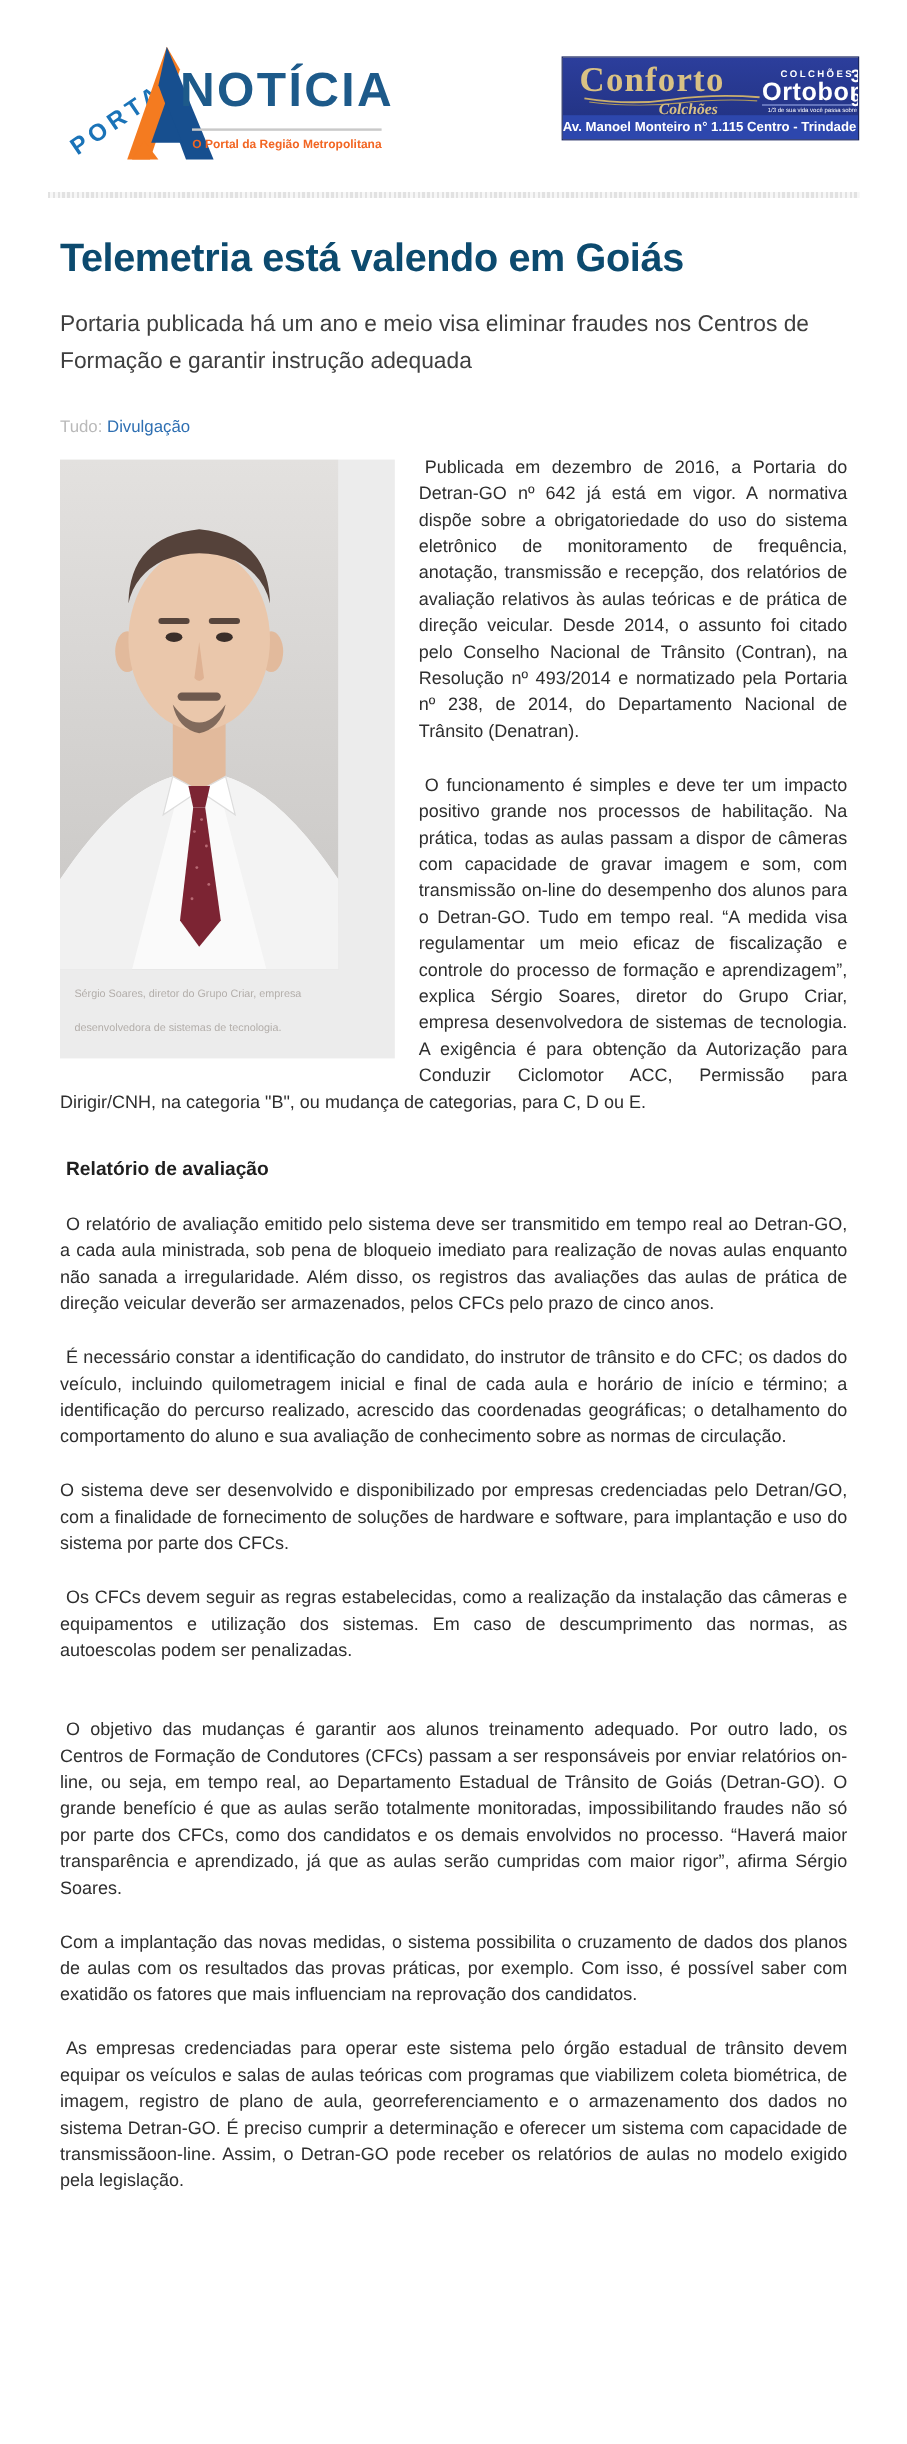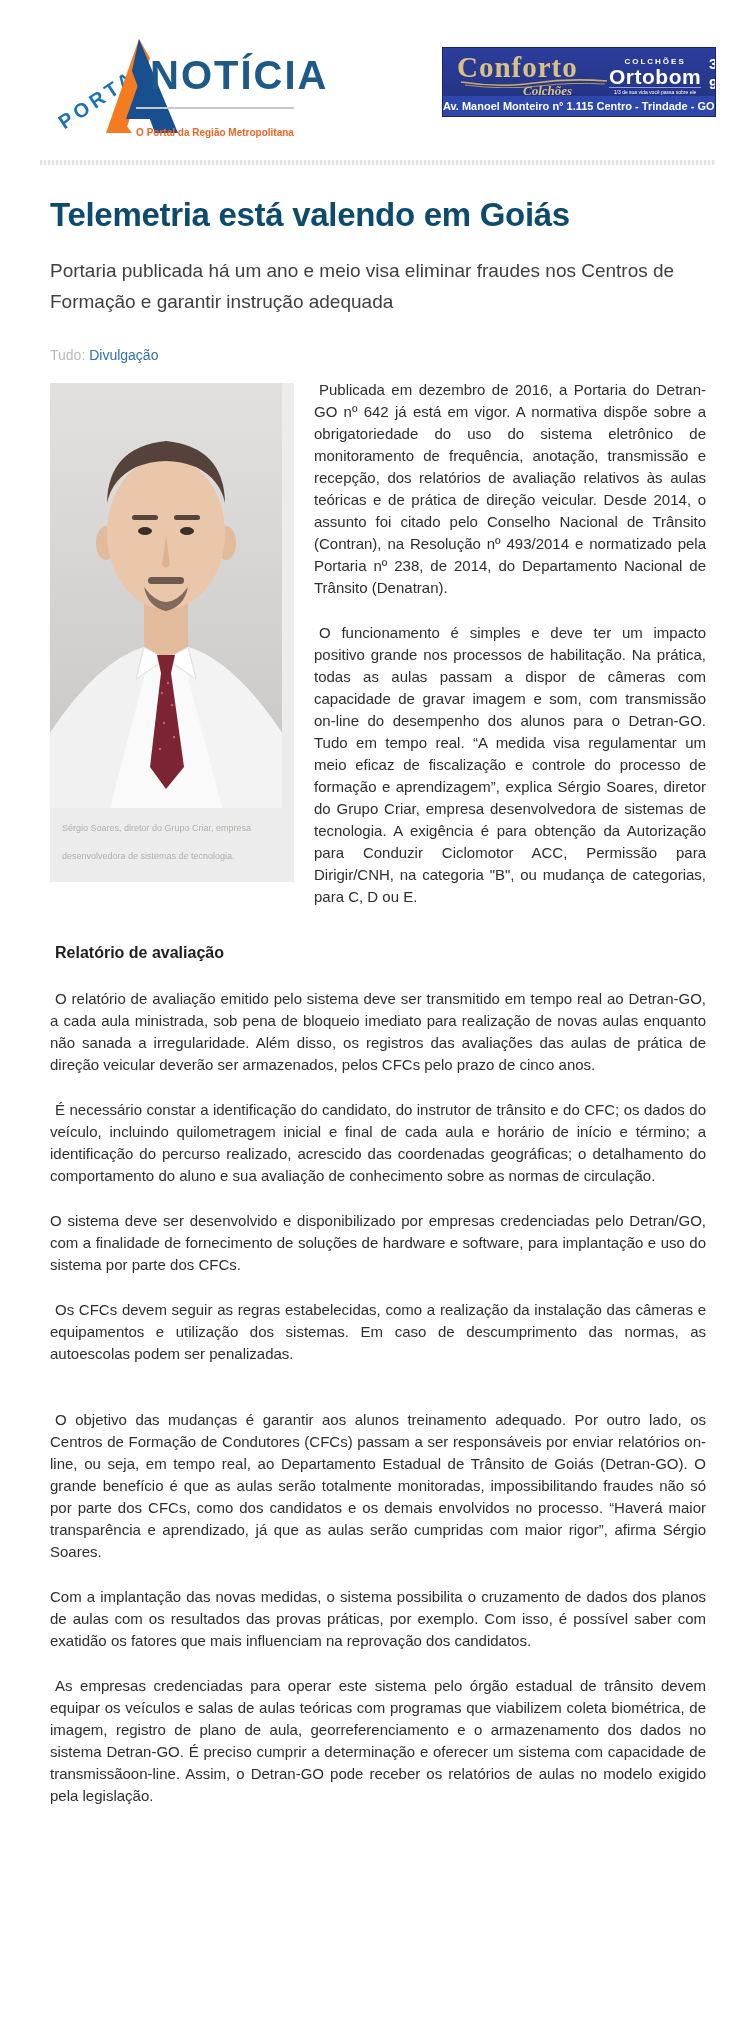--- a/index.html
+++ b/index.html
@@ -20,29 +20,29 @@
     height: 160px;
   }
   .logo { position: relative; width: 262px; height: 110px; cursor: pointer; }
   .logo-a-svg { position: absolute; left: 0; top: 0; }
   .logo-noticia {
     position: absolute; left: 102px; top: 26px;
     font-size: 40px; font-weight: bold; letter-spacing: 2px;
     color: #1d5a8a;
   }
   .logo-tagline {
-    position: absolute; left: 88px; top: 80px; width: 158px;
-    border-top: 2px solid #c9c9c9; padding-top: 18px;
-    font-size: 10px; font-weight: bold; color: #f26522; text-align: center;
+    position: absolute; left: 112px; top: 80px; width: 158px;
+    border-top: 2px solid #c9c9c9; padding-top: 6px;
+    font-size: 10px; font-weight: bold; color: #f26522; text-align: right;
     white-space: nowrap;
   }
 
   .ad-banner {
     position: relative;
-    width: 274px; height: 70px;
+    width: 248px; height: 70px;
     background: linear-gradient(#2c3e9c, #20307d);
     border: 1px solid #19255f;
     overflow: hidden;
     cursor: pointer;
     flex-shrink: 0;
     margin-left: 28px;
   }
   .ad-main { display: flex; padding: 4px 20px 0 14px; }
   .ad-conforto {
     font-family: "Liberation Serif", serif;
@@ -92,21 +92,21 @@
   .byline { margin: 0 12px 46px; font-size: 14px; color: #a9a9a9; }
   .byline-author { color: #1f66b0; font-weight: bold; cursor: pointer; }
   .photo-credit { margin: 0 12px 16px; font-size: 14px; color: #b9b9b9; }
   .photo-credit-link { color: #2e6fb2; cursor: pointer; }
 
   
   .article-body { margin: 0 12px; overflow: visible; }
   .article-body::after { content: ""; display: block; clear: both; }
   figure.photo {
     float: left;
-    width: 244px;
+    width: 279px;
     margin: 4px 20px 12px 0;
     background: #ececec;
     padding: 0;
   }
   figure.photo svg { display: block; }
   figcaption {
     font-size: 9px; color: #b3aeaa;
     line-height: 28px;
     padding: 6px 12px 12px;
   }

